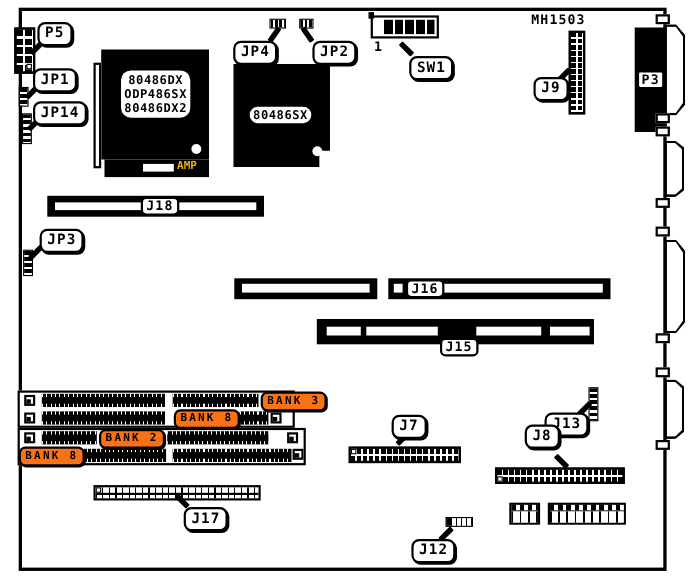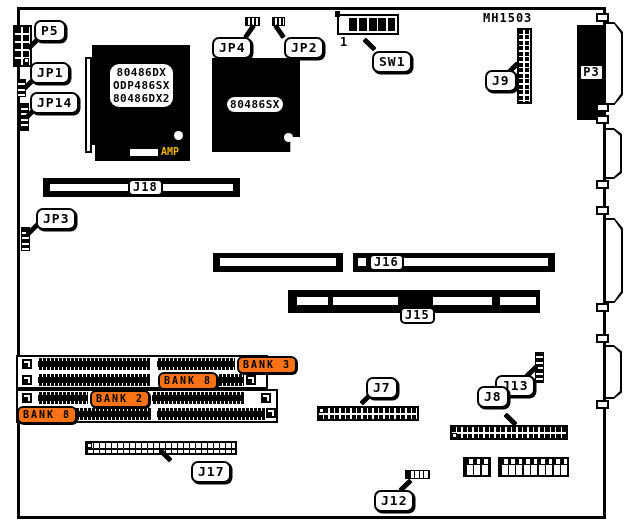--- a/index.html
+++ b/index.html
@@ -224,37 +224,37 @@
   <div class="simmbar" style="left:152px;top:392px;width:92px;height:12px;"></div>
   <div class="clip" style="left:261px;top:393px;"></div>
 
   <div class="banklabel" style="left:17px;top:406px;">BANK 8</div>
   <div class="simmbar" style="left:75px;top:408px;width:76px;height:12px;"></div>
   <div class="simmbar" style="left:157px;top:408px;width:108px;height:12px;"></div>
   <div class="clip" style="left:266px;top:408px;"></div>
 
   <div class="pingrid" style="left:317px;top:406px;width:102px;height:15px;"></div>
   <div class="pin1" style="left:319px;top:408px;"></div>
-  <div class="callout" style="left:366px;top:377px;">J7</div>
+  <div class="callout" style="left:356px;top:377px;">J7</div>
   <div class="tail" style="left:359px;top:396px;transform:rotate(-45deg);"></div>
 
   <div class="vstrip" style="left:535px;top:352px;width:9px;height:31px;"></div>
   <div class="callout" style="left:495px;top:375px;">J13</div>
   <div class="tail" style="left:524px;top:369px;transform:rotate(-45deg);"></div>
 
   <div class="pingrid" style="left:450px;top:425px;width:118px;height:15px;"></div>
   <div class="pin1" style="left:452px;top:433px;"></div>
   <div class="callout" style="left:477px;top:386px;text-align:center;">J8</div>
   <div class="tail" style="left:503px;top:417px;transform:rotate(45deg);"></div>
 
   <div class="whitegrid" style="left:85px;top:441px;width:152px;height:14px;">
     <div class="midline" style="top:5px;"></div>
   </div>
   <div class="pin1" style="left:87px;top:443px;"></div>
-  <div class="callout" style="left:167px;top:461px;margin-left:24px;">J17</div>
+  <div class="callout" style="left:167px;top:461px;">J17</div>
   <div class="tail" style="left:158px;top:453px;transform:rotate(45deg);"></div>
 
   <div class="abs" style="left:405px;top:470px;width:25px;height:9px;border:1.5px solid #000;background:repeating-linear-gradient(90deg,#fff 0 3.5px,#000 3.5px 4.6px);z-index:2;">
     <div class="abs" style="left:0;top:0;width:4px;height:100%;background:#000;"></div>
   </div>
   <div class="callout" style="left:374px;top:490px;">J12</div>
   <div class="tail" style="left:398px;top:483px;transform:rotate(-45deg);"></div>
 
   <div class="dip" style="left:463px;top:457px;width:28px;height:20px;">
     <div class="dip-top"></div>

